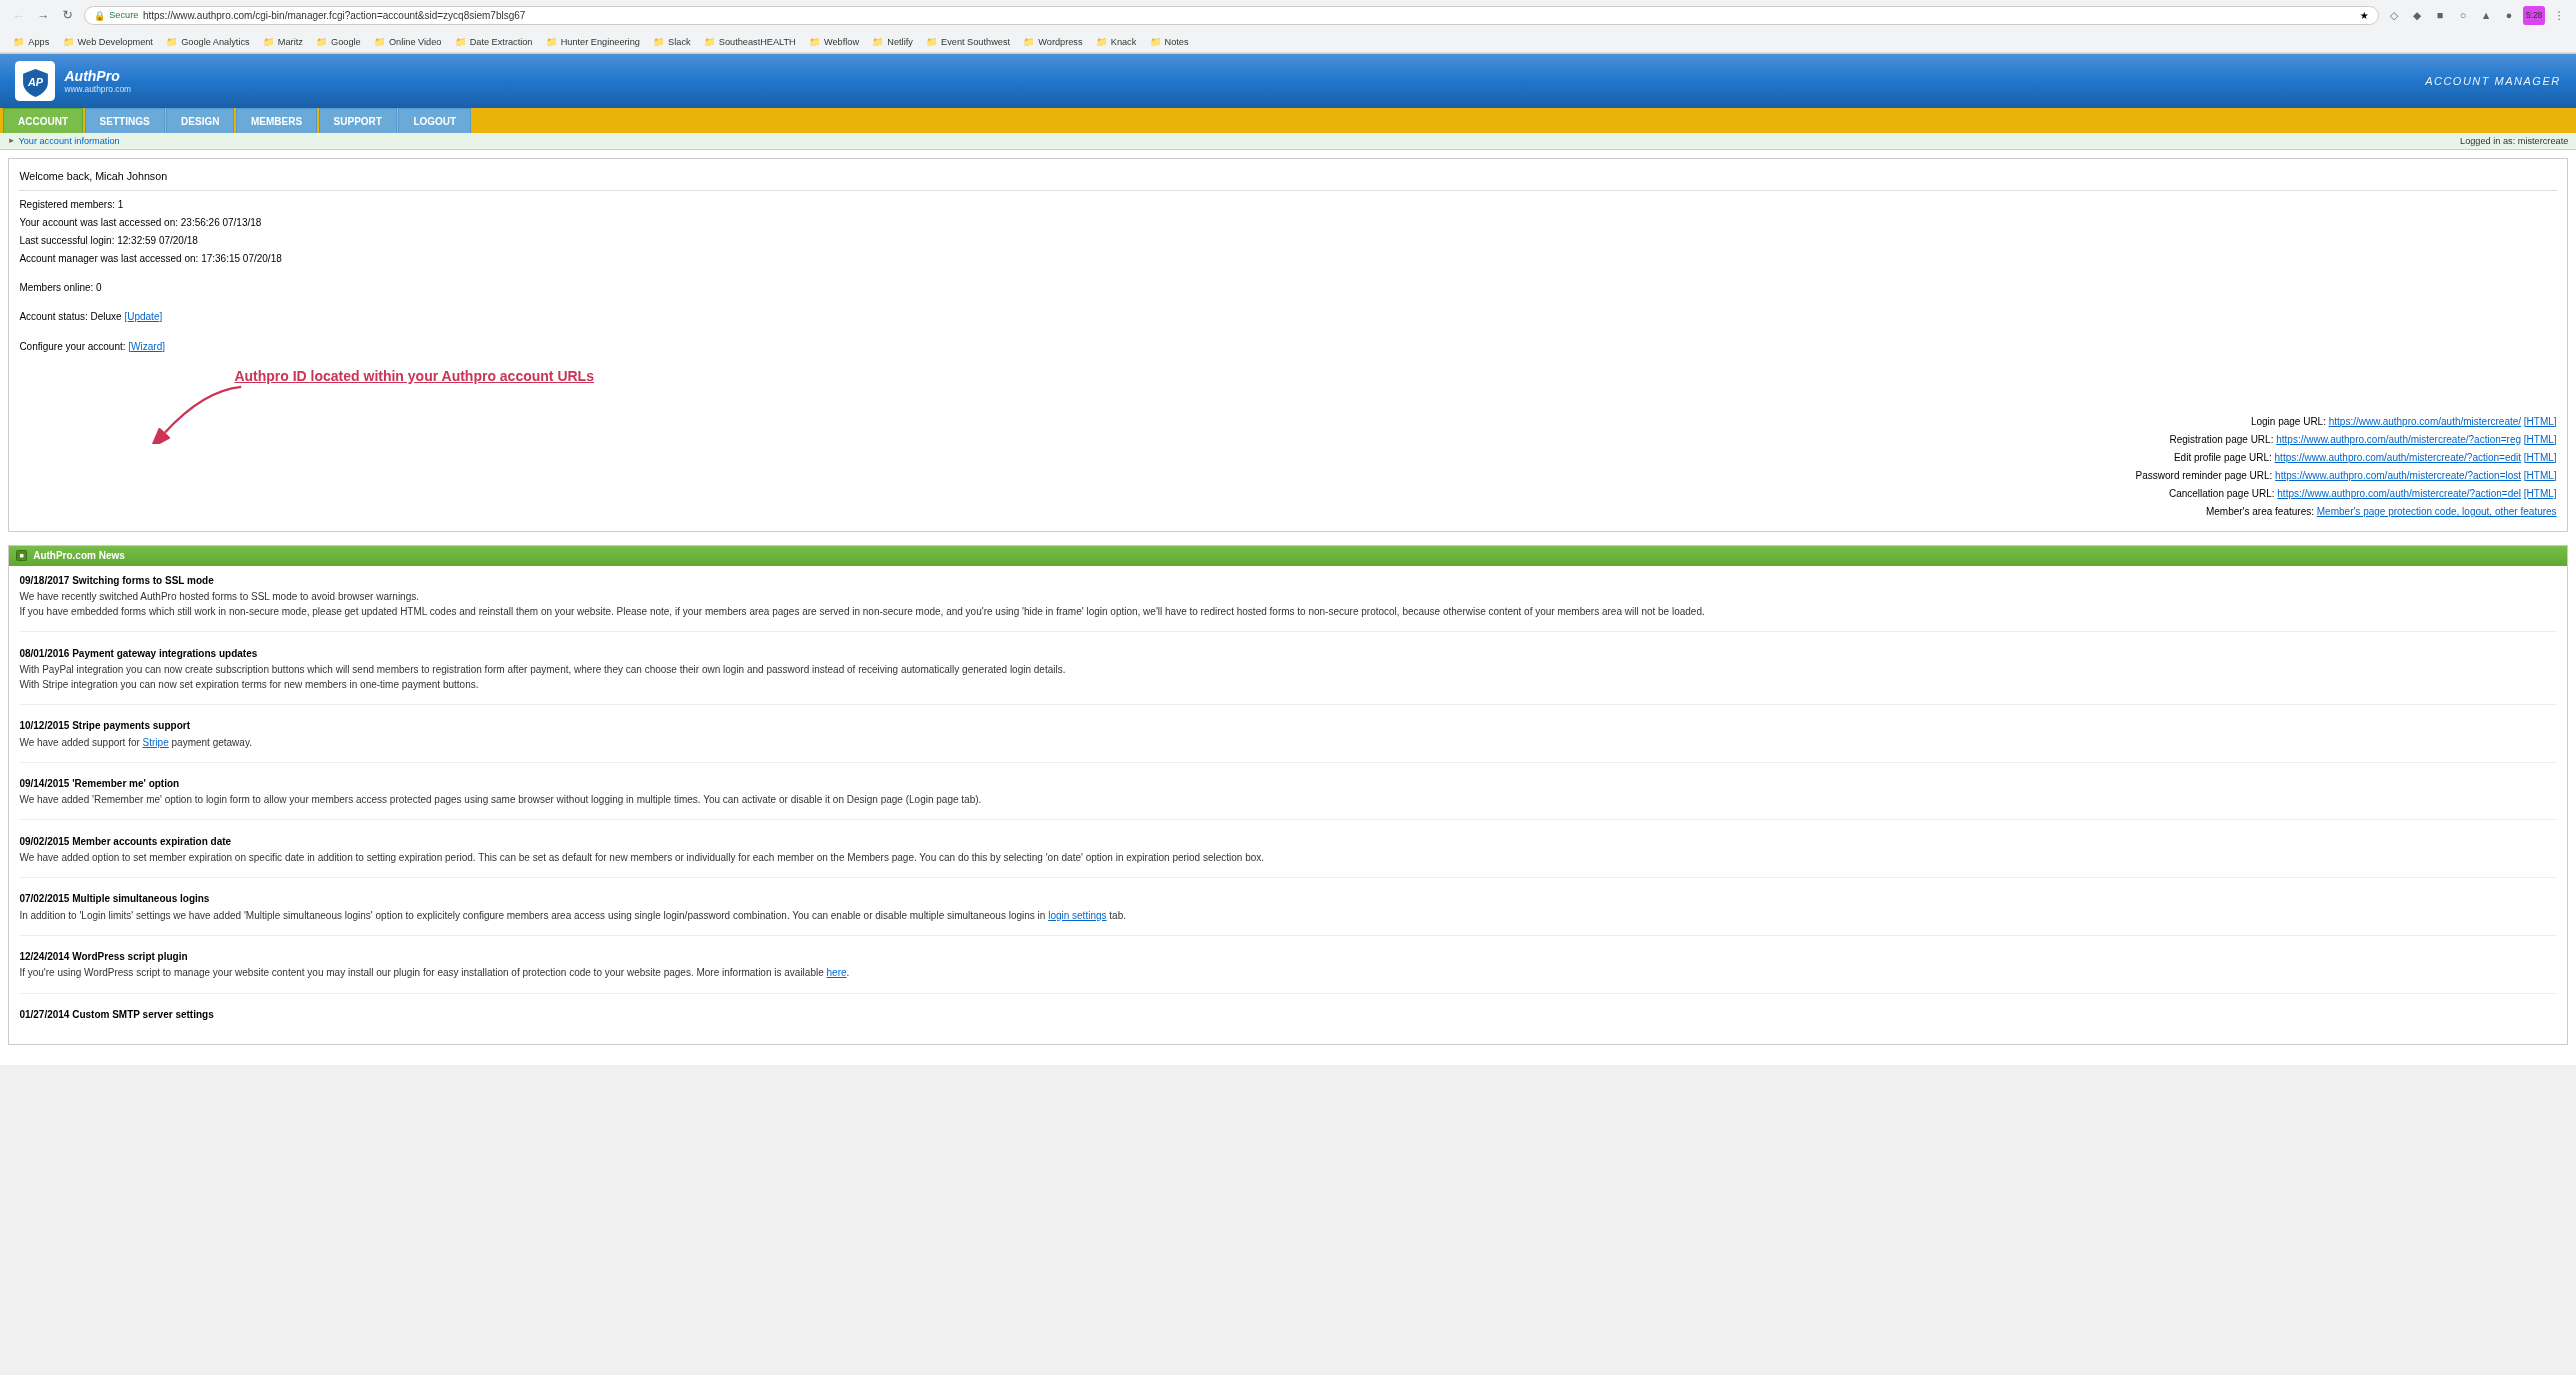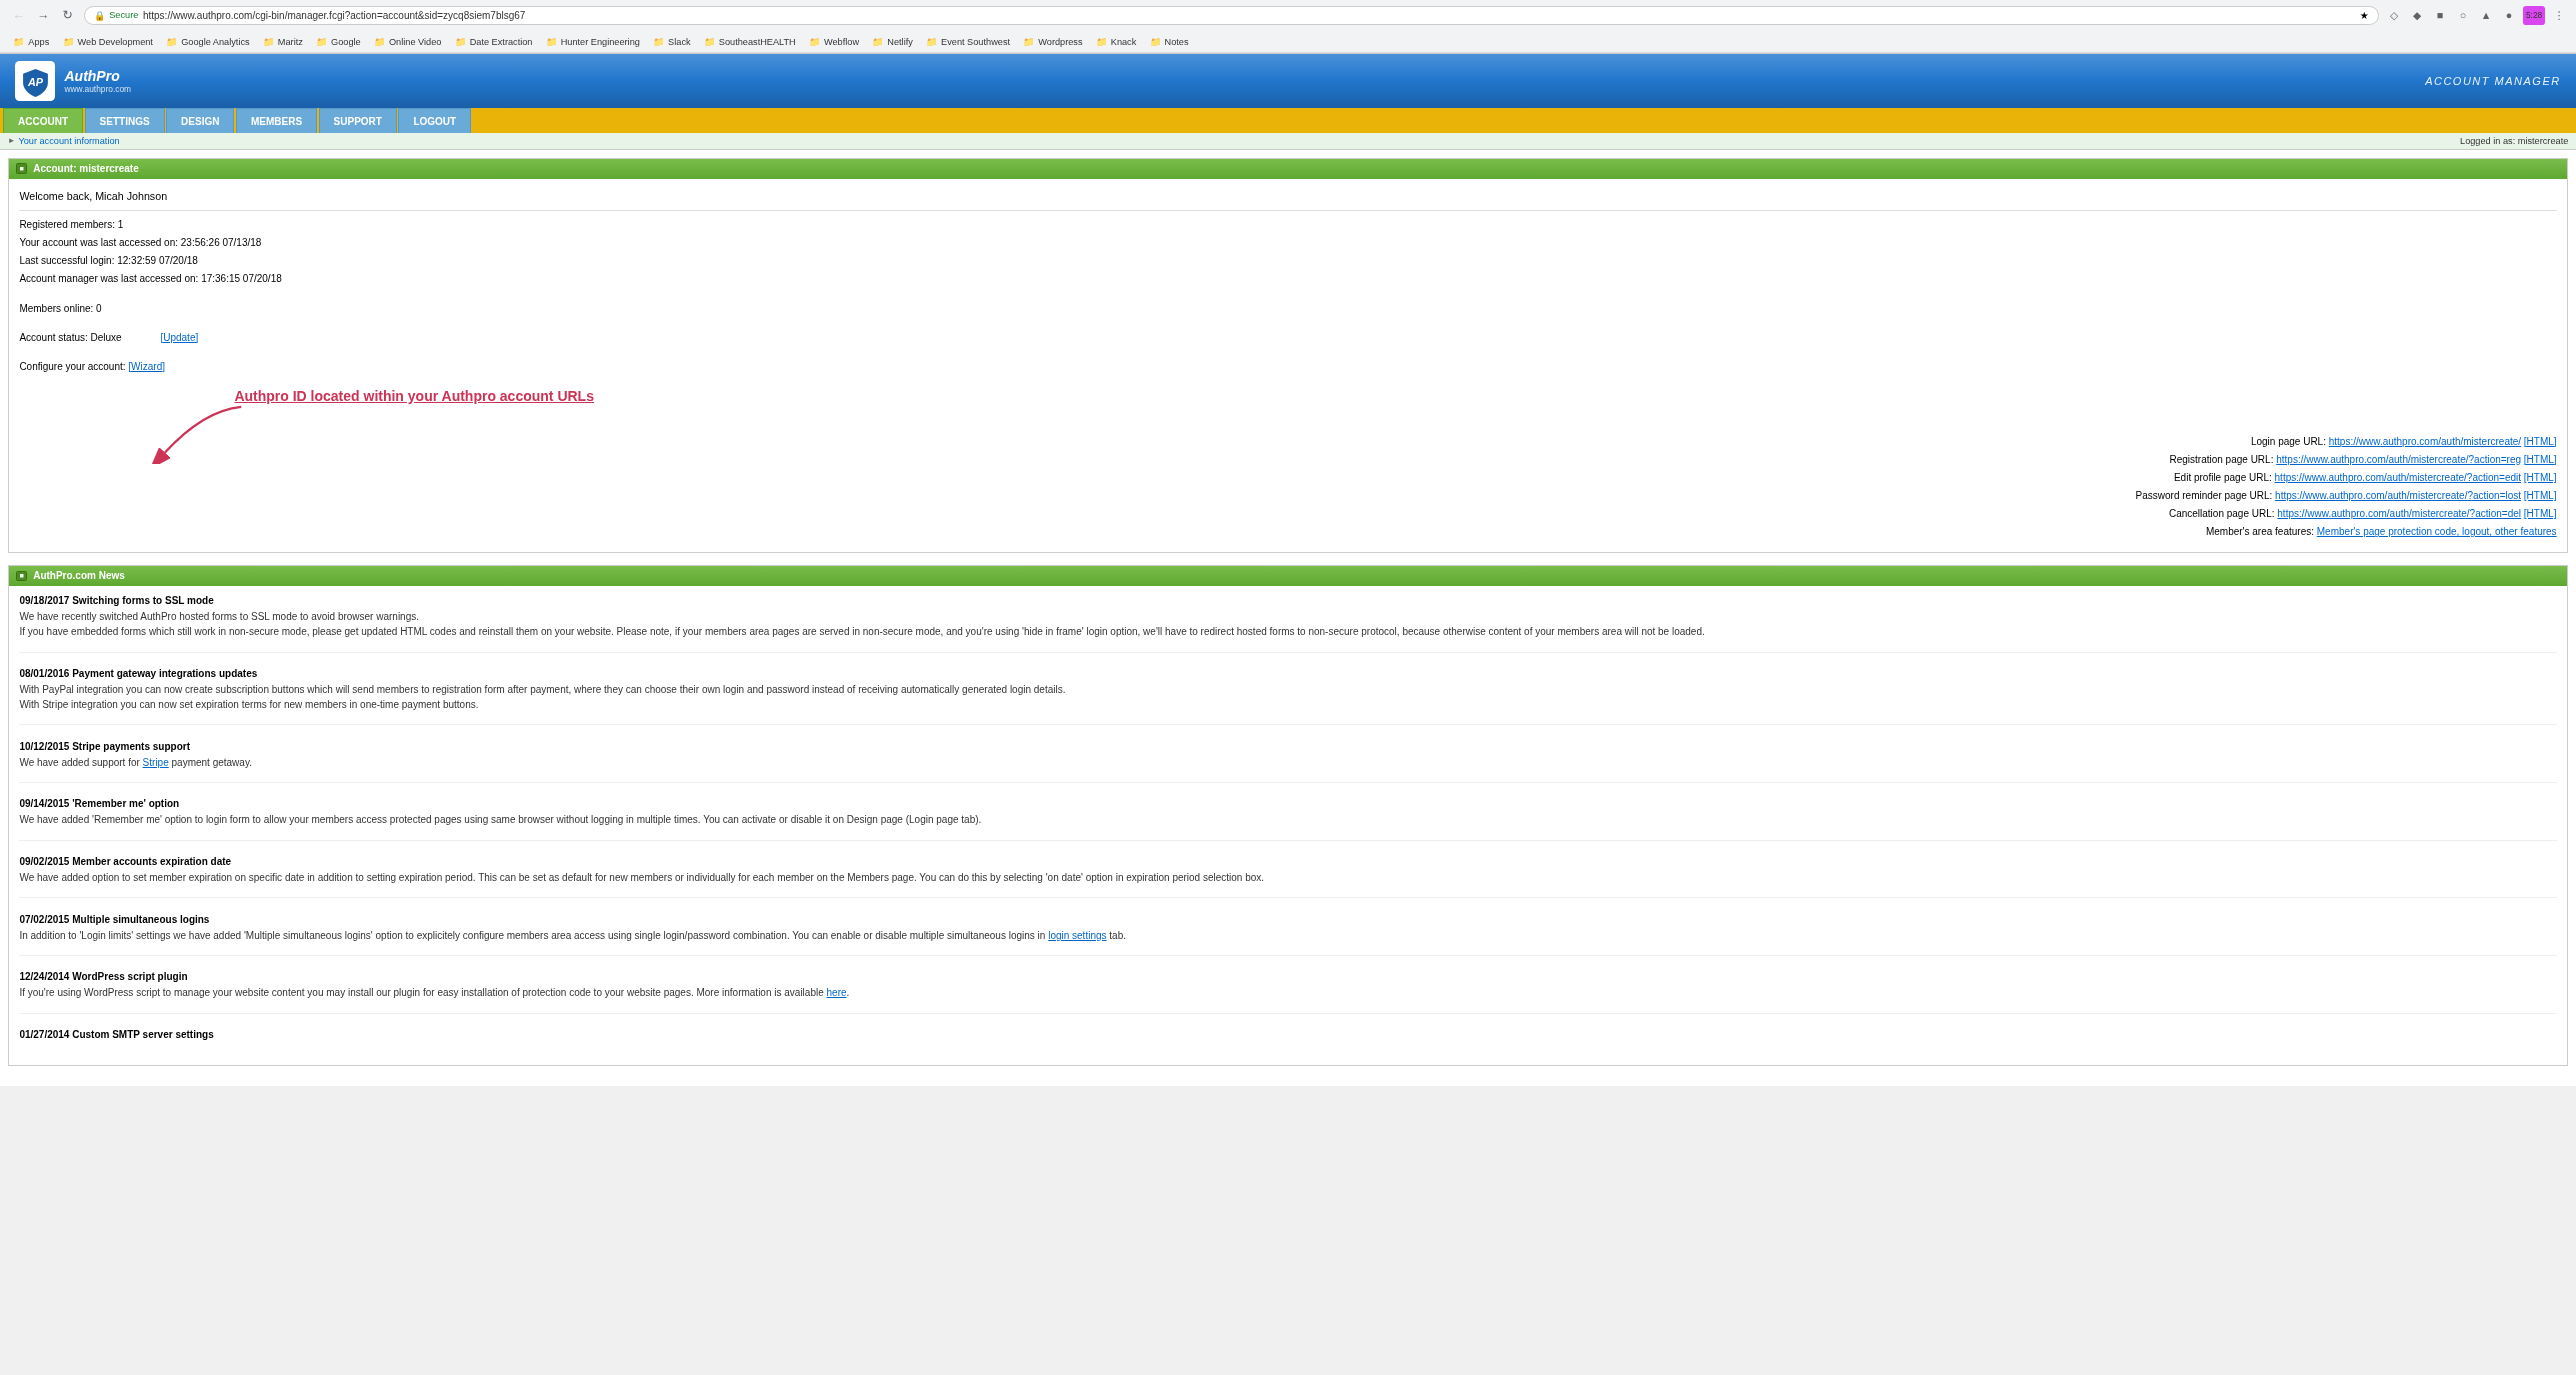--- a/index.html
+++ b/index.html
@@ -417,36 +417,32 @@
     <div class="status-left">
       <span class="status-arrow">►</span>
       <a style="color:#0066cc;text-decoration:none;">Your account information</a>
     </div>
     <div class="status-right">Logged in as: mistercreate</div>
   </div>
 
   <div class="main-content">
 
     <div class="section-box">
-      <div class="section-header">
-        <div class="section-header-icon">■</div>
-        <span class="section-header-title">Account: mistercreate</span>
-      </div>
       <div class="section-body account-info">
         <p class="welcome">Welcome back, Micah Johnson</p>
         <hr class="divider-line">
         <p>Registered members: 1</p>
         <p>Your account was last accessed on: 23:56:26 07/13/18</p>
         <p>Last successful login: 12:32:59 07/20/18</p>
         <p>Account manager was last accessed on: 17:36:15 07/20/18</p>
         <br>
         <p>Members online: 0</p>
         <br>
         <p>
-          <span>Account status: Deluxe </span><a style="color:#0066cc;margin-left:36px;">[Update]</a>
+          <span>Account status: Deluxe </span><a style="color:#0066cc;">[Update]</a>
         </p>
         <br>
         <p>
           <span>Configure your account: </span><a style="color:#0066cc;">[Wizard]</a>
         </p>
         <br>
         <div class="annotation-container" style="position:relative; padding-top: 46px;">
           <div style="position:absolute; top:0; left:0; right:0; pointer-events:none;">
             <div style="position:relative; height:61px;">
               <span style="position:absolute; top:0; left:215px; color:#cc3355; font-size:14px; font-weight:bold; text-decoration:underline; white-space:nowrap;">Authpro ID located within your Authpro account URLs</span>

